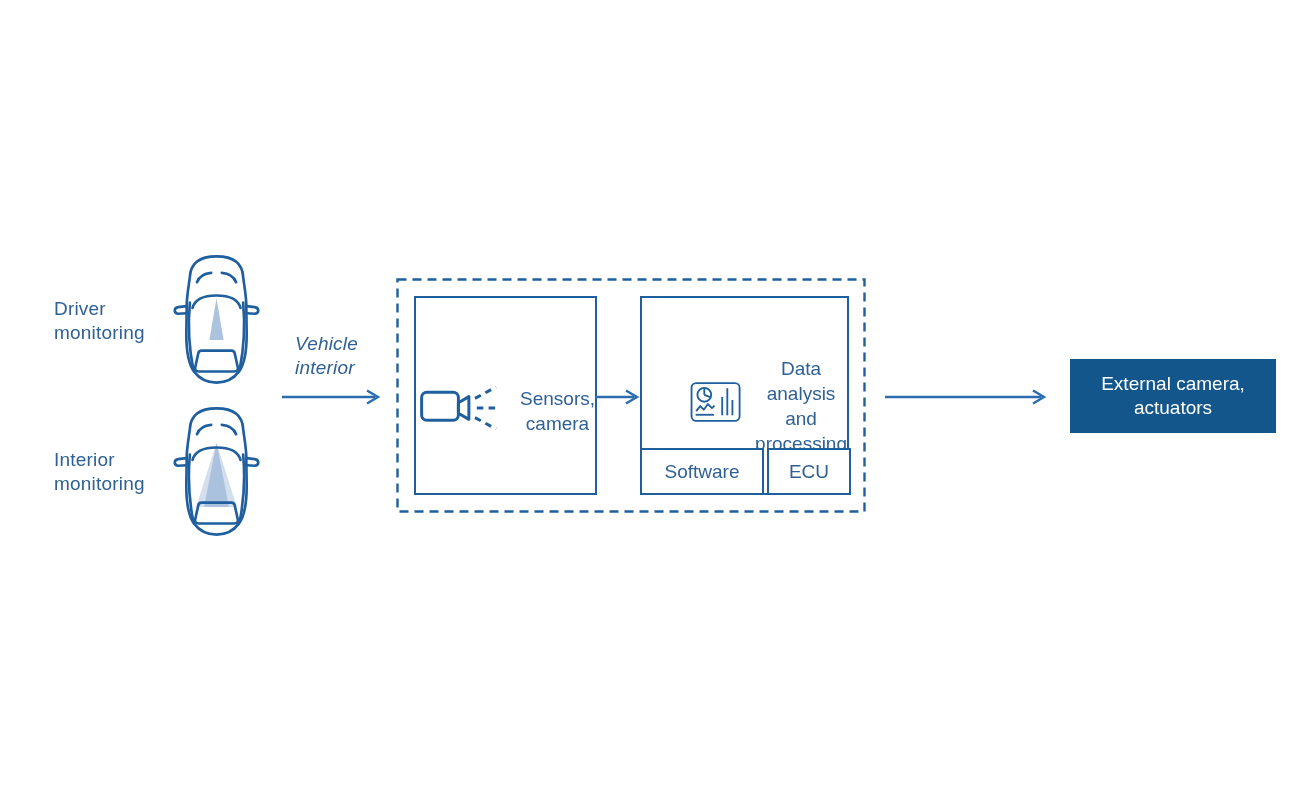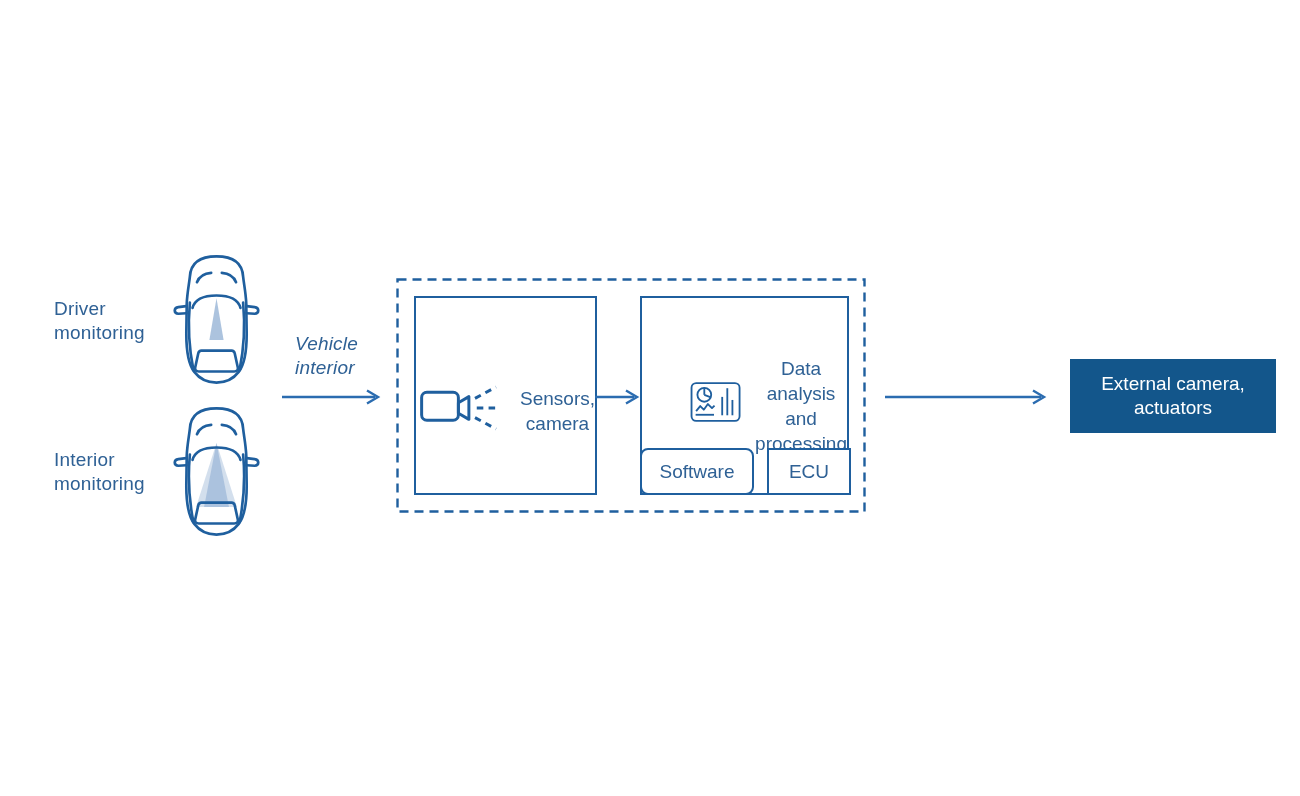--- a/index.html
+++ b/index.html
@@ -79,21 +79,21 @@
     position:absolute;
     border:2px solid var(--line);
     box-sizing:border-box;
     background:var(--background);
     display:flex;
     align-items:center;
     justify-content:center;
     color:var(--text);
     font-size:19px;
   }
-  .software-box{left:244px; top:170px; width:114px; height:47px;border-radius:8px;}
+  .software-box{left:244px; top:170px; width:124px; height:47px;}
   .ecu-box{left:371px; top:170px; width:84px; height:47px;}
   .end-box{
     position:absolute;
     left:1056px; top:359px;
     width:206px; height:74px;
     background:var(--fill-box);
     color:var(--fill-box-text);
     display:flex;
     align-items:center;
     justify-content:center;

